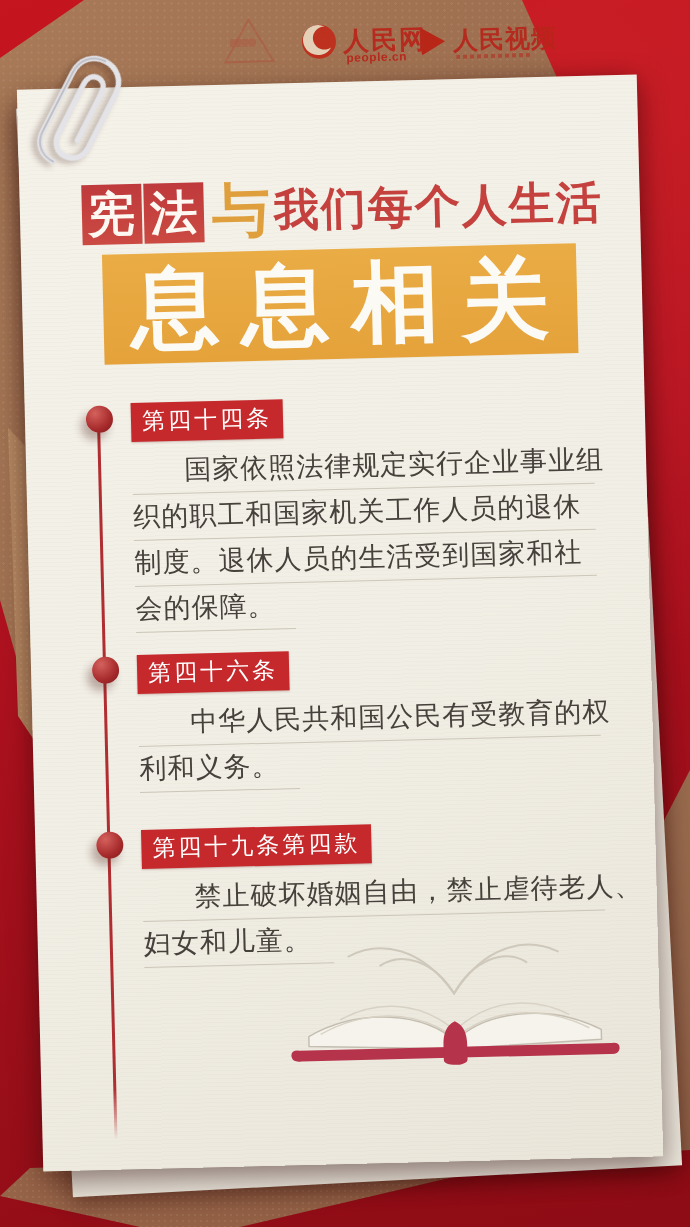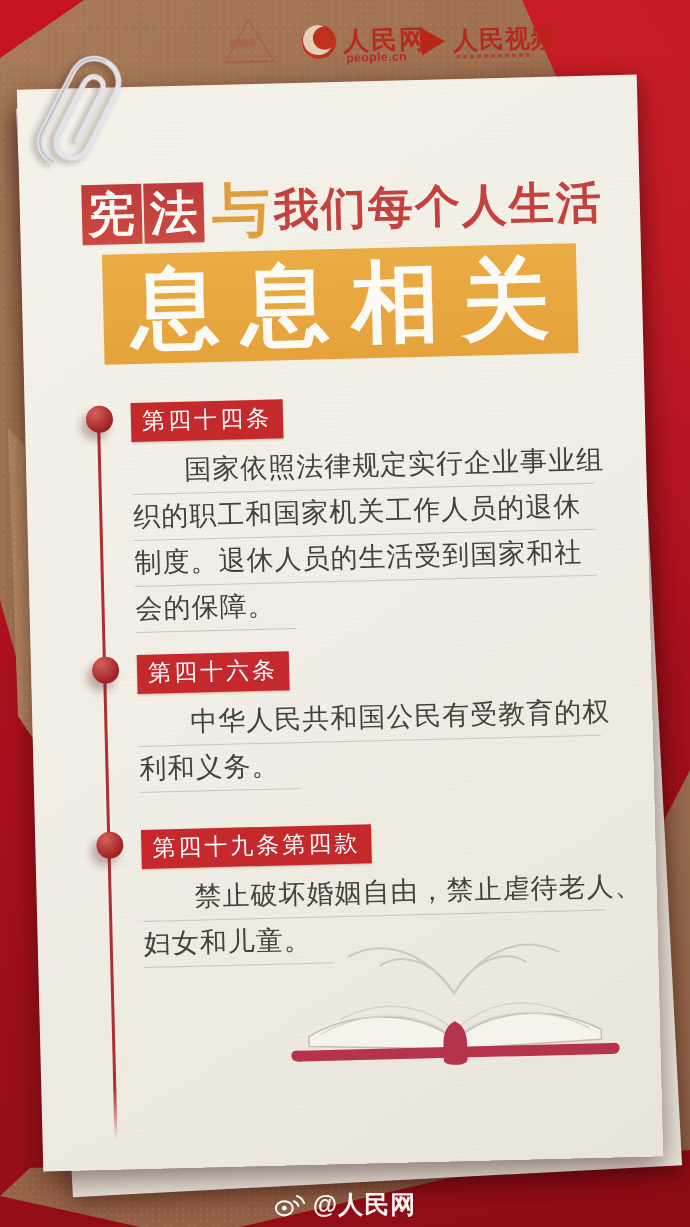--- a/index.html
+++ b/index.html
@@ -179,23 +179,14 @@
       <path d="M12 112 L328 112 Q337 111 336 118 Q335 124 326 123 L14 123 Q5 124 4 118 Q3 111 12 112 Z" fill="#b5334b"></path>
       <path d="M170 86 C161 90 158 99 158 110 L158 125 C158 132 182 132 182 125 L182 110 C182 99 179 90 170 86 Z" fill="#b5334b"></path>
     </svg>
   </div>
 
   <svg class="clip" viewBox="0 0 74 126">
     <path d="M36 118 C22 118 13 109 13 96 L13 30 C13 14 24 5 37 5 C50 5 61 14 61 30 L61 90 C61 101 53 108 44 108 C35 108 28 101 28 90 L28 36 C28 28 32 23 38 23 C44 23 48 28 48 36 L48 88" fill="none" stroke="#e3e3e8" stroke-width="5.5" stroke-linecap="round"></path>
     <path d="M36 118 C22 118 13 109 13 96 L13 30 C13 14 24 5 37 5" fill="none" stroke="#bfc0c6" stroke-width="2" stroke-linecap="round"></path>
   </svg>
 
-  <div class="watermark">
-    <svg width="32" height="26" viewBox="0 0 34 26">
-      <ellipse cx="11" cy="16.5" rx="9" ry="7.5" fill="none" stroke="#fff" stroke-width="2.2"></ellipse>
-      <circle cx="11" cy="16.5" r="2.6" fill="#fff"></circle>
-      <path d="M21 9 A8 8 0 0 1 26 14" fill="none" stroke="#fff" stroke-width="2.2" stroke-linecap="round"></path>
-      <path d="M24.5 3.5 A13 13 0 0 1 32 11" fill="none" stroke="#fff" stroke-width="2.2" stroke-linecap="round"></path>
-    </svg>
-    <span class="wm-text">@人民网</span>
-  </div>
 
 </div>
 
 </body></html>

